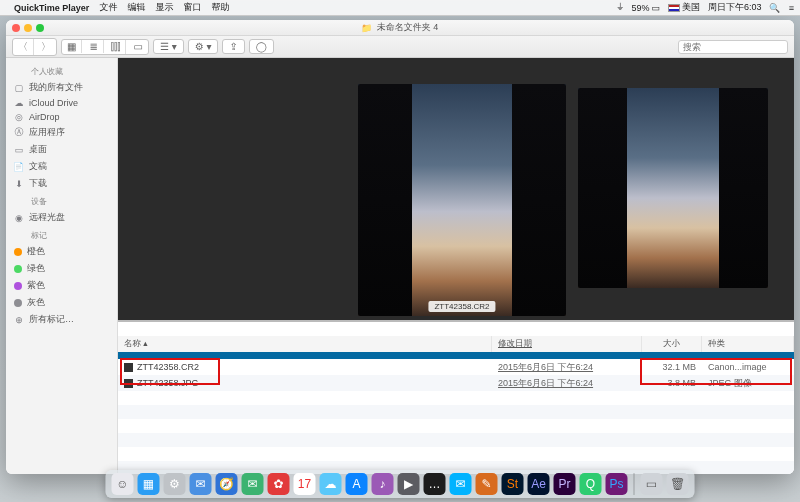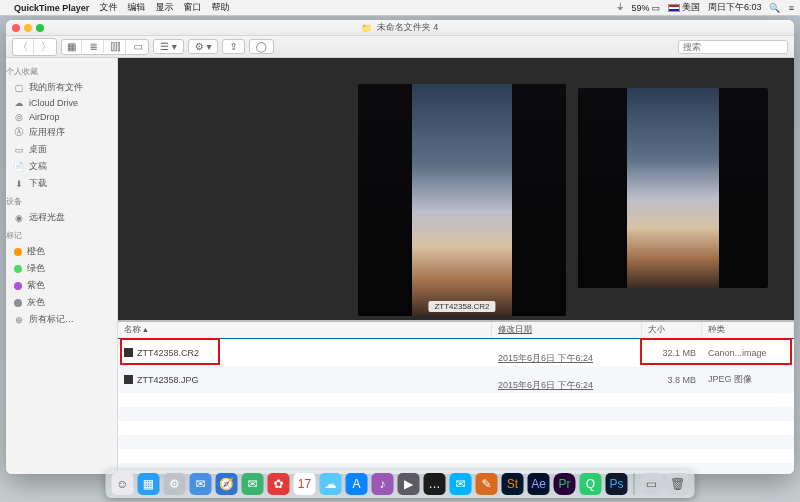--- a/index.html
+++ b/index.html
@@ -40,46 +40,46 @@
 .tbtn.group { padding:0; }
 .tbtn.group span { padding:1px 5px; border-right:1px solid #ddd;}
 .tbtn.group span:last-child { border-right:none;}
 .toolbar .gap { flex:1;}
 .search { border:1px solid #ccc; border-radius:3px; width:110px; height:14px; background:#fff; font-size:9px; padding:0 4px; color:#999;}
 .body { flex:1; display:flex; min-height:0;}
 .sidebar {
   width: 112px; background:#f3f3f3; border-right:1px solid #dcdcdc;
   font-size: 9px; color:#555; padding: 4px 0; overflow:hidden;
 }
-.sb-hdr { color:#8a8a8a; font-size:8px; padding: 4px 0 2px; }
+.sb-hdr { color:#8a8a8a; font-size:8px; padding: 4px 25px 2px; }
 .sb-item { display:flex; align-items:center; gap:5px; padding:2px 8px; cursor:default;}
 .sb-item .ic { width:10px; height:10px; display:inline-flex; align-items:center; justify-content:center; color:#7e7e83; font-size:9px;}
 .tag-dot{ width:8px;height:8px;border-radius:50%; display:inline-block;}
 .main { flex:1; display:flex; flex-direction:column; min-width:0;}
 .preview {
   flex: 0 0 262px; background:#2b2b2b; position:relative; display:flex; align-items:flex-start; justify-content:center;
 }
 .thumb { position:absolute; background:#0a0a0c; border-radius:2px; overflow:hidden;}
 .thumb .sky { position:absolute; inset:0; background:
   linear-gradient(180deg,#2c3e55 0%,#5a6f86 35%,#bcbecb 55%,#d8c1a2 70%,#a2714c 85%,#3a2a22 100%);
 }
 .thumb .bL,.thumb .bR{ position:absolute; top:0; bottom:0; width:26%; background:linear-gradient(#0b0b0e,#050506);}
 .thumb .bL{left:0;} .thumb .bR{right:0;}
 .thumb .cap{ position:absolute; bottom:4px; left:50%; transform:translateX(-50%); background:rgba(255,255,255,0.88); color:#333; font-size:8px; padding:1px 6px; border-radius:2px;}
 .divider { height:4px; background:#d9d9d9; border-top:1px solid #bbb; border-bottom:1px solid #bbb;}
 .listarea { flex:1; background:#fff; font-size:9px; color:#444; display:flex; flex-direction:column;}
-.lh { display:flex; background:#f5f5f5; border-bottom:1px solid #0369a1; color:#555; font-size:8.5px;}
+.lh { display:flex; background:#f5f5f5; border-bottom:7px solid #0369a1; color:#555; font-size:8.5px;margin-top:14px;}
 .lh div { padding:2px 6px; border-right:1px solid #e5e5e5;}
-.col-name{flex:1 1 auto;} .col-date{width:150px;text-decoration:underline;} .col-size{width:60px;text-align:left;} .col-kind{width:92px;}
+.col-name{flex:1 1 auto;} .col-date{width:150px;text-decoration:underline;} .col-size{width:60px;text-align:center;} .col-kind{width:92px;}
 .rows { position:relative; }
 .row { display:flex; align-items:center;}
 .row div { padding:1.5px 6px;}
 .row:nth-child(even){background:#f5f7fa;}
 .row .col-name{flex:1; display:flex; align-items:center; gap:4px;}
-.row .col-date{width:150px;color:#666;margin-top:11px;}
+.row .col-date{width:150px;color:#666;}
 .row .col-size{width:60px;text-align:right;color:#666;}
 .row .col-kind{width:92px;color:#666;}
 .fileic{width:9px;height:9px;background:#333;display:inline-block;}
 .redbox{position:absolute;border:2px solid #d11;}
 .empty-row{height:14px;}
 
 .dock {
   position:absolute; left:50%; transform:translateX(-50%); bottom:4px;
   background:rgba(220,225,230,0.7); border-radius:6px; padding:3px 6px;
   display:flex; gap:4px; align-items:flex-end;
@@ -268,19 +268,19 @@
     <div class="dockitem" style="background: rgb(255, 255, 255); color: rgb(238, 51, 51);">17</div>
     <div class="dockitem" style="background: rgb(90, 200, 250);">☁</div>
     <div class="dockitem" style="background: rgb(11, 132, 255);">A</div>
     <div class="dockitem" style="background: rgb(155, 89, 182);">♪</div>
     <div class="dockitem" style="background: rgb(92, 92, 98);">▶</div>
     <div class="dockitem" style="background: rgb(28, 28, 28);">…</div>
     <div class="dockitem" style="background: rgb(0, 179, 255);">✉</div>
     <div class="dockitem" style="background: rgb(216, 107, 31);">✎</div>
     <div class="dockitem" style="background: rgb(0, 23, 46); color: rgb(255, 123, 0);">St</div>
     <div class="dockitem" style="background: rgb(0, 18, 46); color: rgb(154, 154, 255);">Ae</div>
-    <div class="dockitem" style="background: rgb(42, 0, 58); color: #22c55e; border-radius: 8px;">Pr</div>
+    <div class="dockitem" style="background: rgb(42, 0, 58); color: #c4b5fd;">Pr</div>
     <div class="dockitem" style="background: rgb(46, 204, 113);">Q</div>
-    <div class="dockitem" style="background: #0f172a; color: rgb(49, 168, 255);">Ps</div>
+    <div class="dockitem" style="background: #701a75; color: rgb(49, 168, 255);">Ps</div>
     <div class="sep"></div>
     <div class="dockitem" style="background: rgb(207, 211, 216); color: rgb(85, 85, 85);">▭</div>
     <div class="dockitem" style="background: rgb(207, 211, 216); color: rgb(85, 85, 85);">🗑</div>
   </div>
 
 </body></html>

